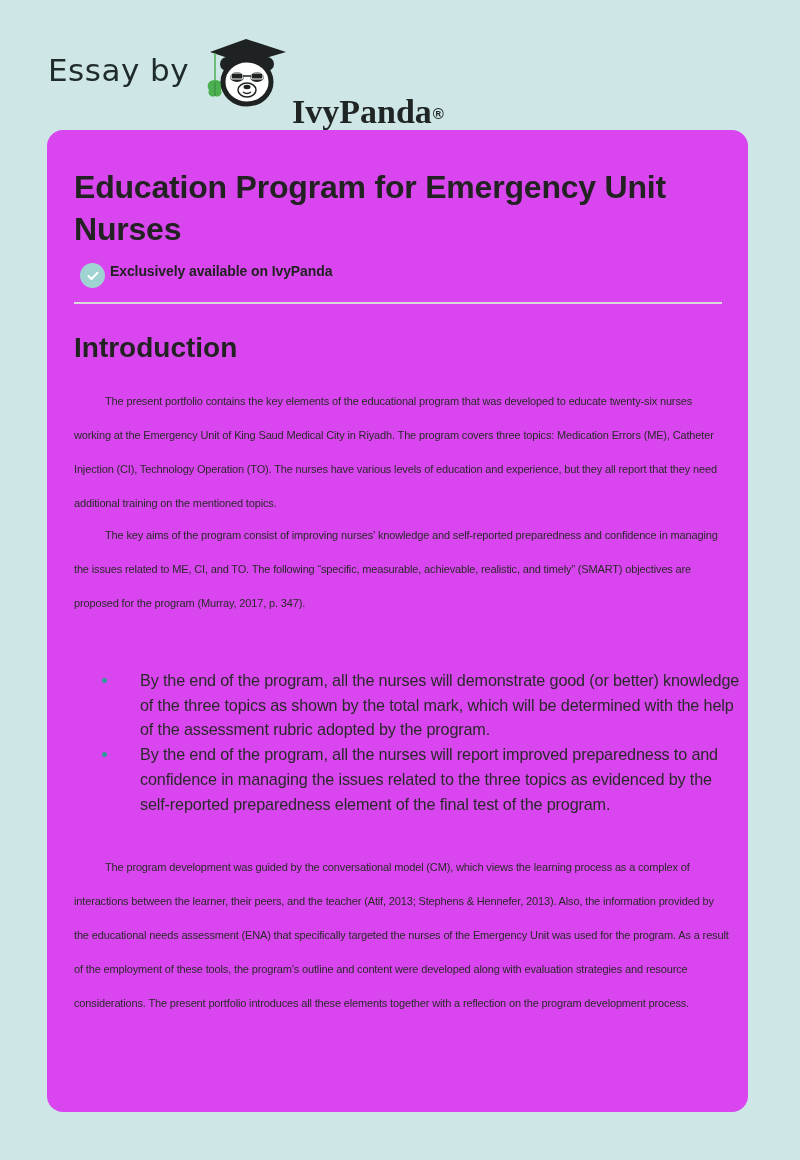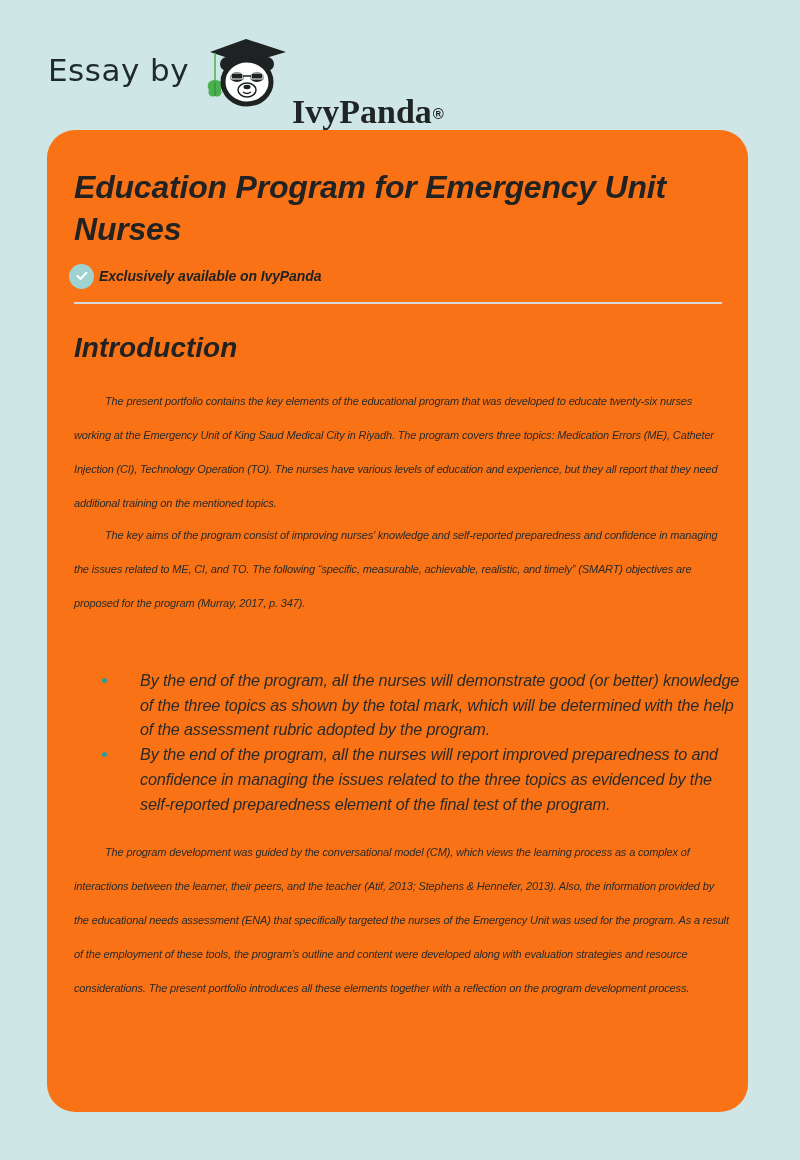--- a/index.html
+++ b/index.html
@@ -49,41 +49,40 @@
       font-weight: bold;
       vertical-align: top;
       position: relative;
       top: 2px;
       margin-left: 1px;
     }
     .card {
       position: absolute;
       left: 47px; top: 130px;
       width: 701px; height: 982px;
-      background: #f97316;
-      border-radius: 28px;
-      font-style: italic;
+      background: #d946ef;
+      border-radius: 16px;
     }
     .title {
       position: absolute;
       left: 27px; top: 36px;
       width: 660px;
       font-family: "Liberation Sans", sans-serif;
       font-weight: bold;
       font-size: 32px;
       line-height: 42px;
       color: #222222;
       letter-spacing: -0.2px;
     }
     .badge {
       position: absolute;
-      left: 22px; top: 133px;
+      left: 33px; top: 133px;
       height: 26px;
       display: flex;
-      align-items: center;
+      align-items: flex-start;
     }
     .badge-icon {
       width: 25px; height: 25px;
       border-radius: 50%;
       background: #9fd3d1;
       display: flex;
       align-items: center;
       justify-content: center;
       margin-right: 5px;
     }
@@ -137,21 +136,21 @@
       color: #2a2a2a;
       letter-spacing: -0.15px;
     }
     .bullet-dot {
       position: absolute;
       left: 14px; top: 10px;
       width: 5px; height: 5px;
       border-radius: 50%;
       background: #2a9d98;
     }
-    .p3 { top: 705px; }
+    .p3 { top: 720px; }
   </style>
 </head>
 <body>
 
 <div class="header">
   <div class="essay-by">Essay by</div>
   <div class="logo-mascot">
     <svg width="88" height="72" viewBox="0 0 88 72" xmlns="http://www.w3.org/2000/svg">
 
       <polygon points="8,16 44,3 84,16 44,28" fill="#1e2222"></polygon>

